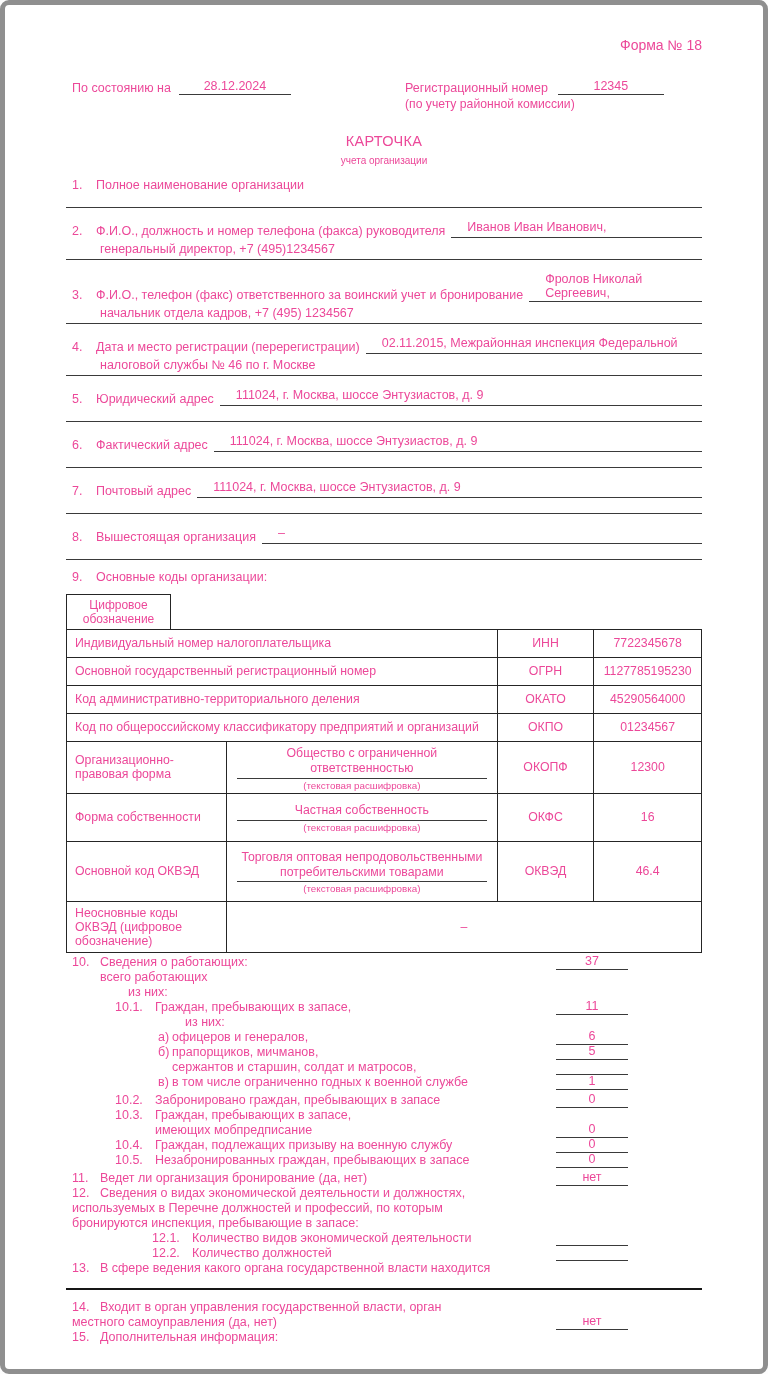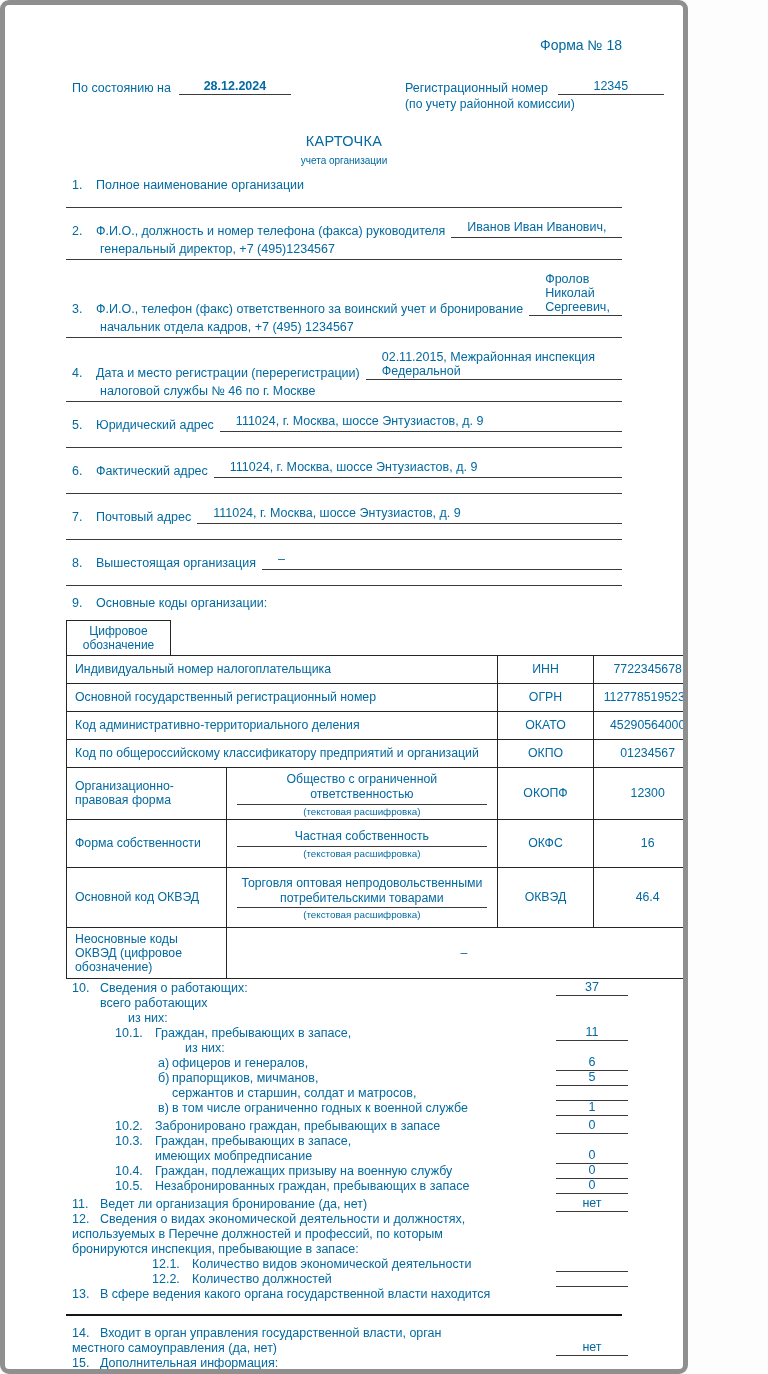--- a/index.html
+++ b/index.html
@@ -1,30 +1,30 @@
 <!DOCTYPE html>
 <html><head>
 <meta charset="utf-8">
 <style>
   html,body{margin:0;padding:0;background:#fdfdfd;}
   .page{
-    width:688px;height:1374px;box-sizing:border-box;
+    width:768px;height:1374px;box-sizing:border-box;
     border:5px solid #8f8f8f;border-radius:9px;background:#fff;
-    font-family:"Liberation Sans",sans-serif;font-size:12.5px;color:#0369a1;
+    font-family:"Liberation Sans",sans-serif;font-size:12.5px;color:#ec4899;
     padding:28px 61px 10px 61px;position:relative;overflow:hidden;
   }
   .nowrap{white-space:nowrap;}
   
   .form-no{text-align:right;font-size:14px;margin:4px 0 26px 0;}
   .asof{position:relative;height:44px;margin-left:6px;}
   .asof-left{position:absolute;left:0;top:0;display:flex;align-items:flex-end;}
   .asof-right{position:absolute;left:333px;top:0;}
   .asof-right .l1{display:flex;align-items:flex-end;}
   .u{border-bottom:1px solid #3a3a3a;display:inline-block;text-align:center;padding-bottom:1px;}
-  .u-asof{width:112px;margin-left:8px;font-weight:bold;}
+  .u-asof{width:112px;margin-left:8px;}
   .u-reg{width:106px;margin-left:10px;}
   .small-note{font-size:12.2px;margin-top:2px;}
   
   .doc-title{text-align:center;font-size:14.5px;margin-top:10px;letter-spacing:.3px;}
   .doc-subtitle{text-align:center;font-size:10px;margin-top:6px;}
   
   .frow{display:flex;align-items:flex-end;margin-top:12px;}
   .fnum{flex:none;margin-left:6px;width:24px;}
   .flabel{flex:none;padding-right:6px;}
   .fval{flex:1;border-bottom:1px solid #3a3a3a;padding:0 4px 1px 16px;min-height:16px;}

